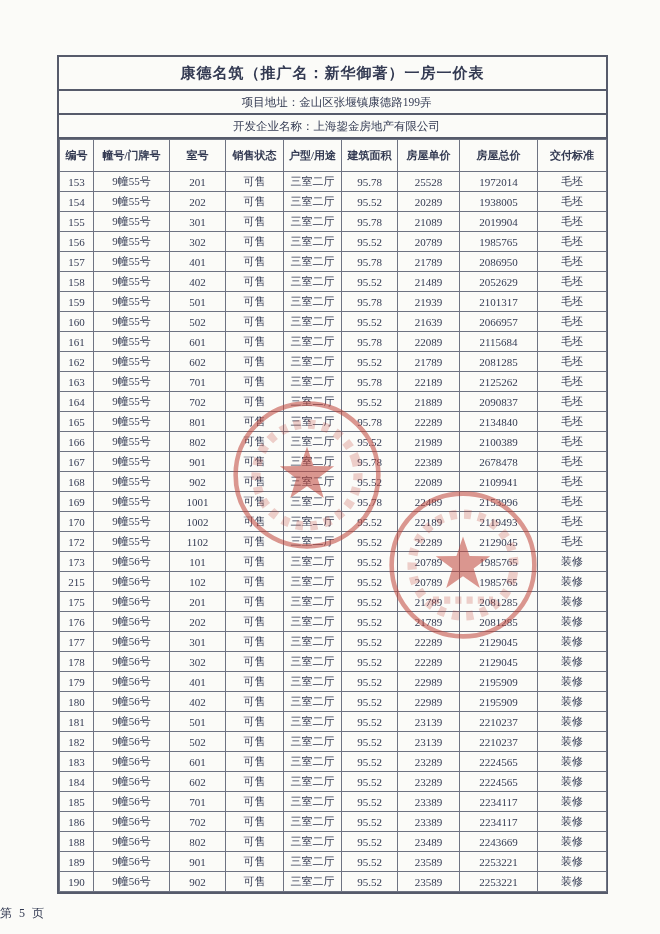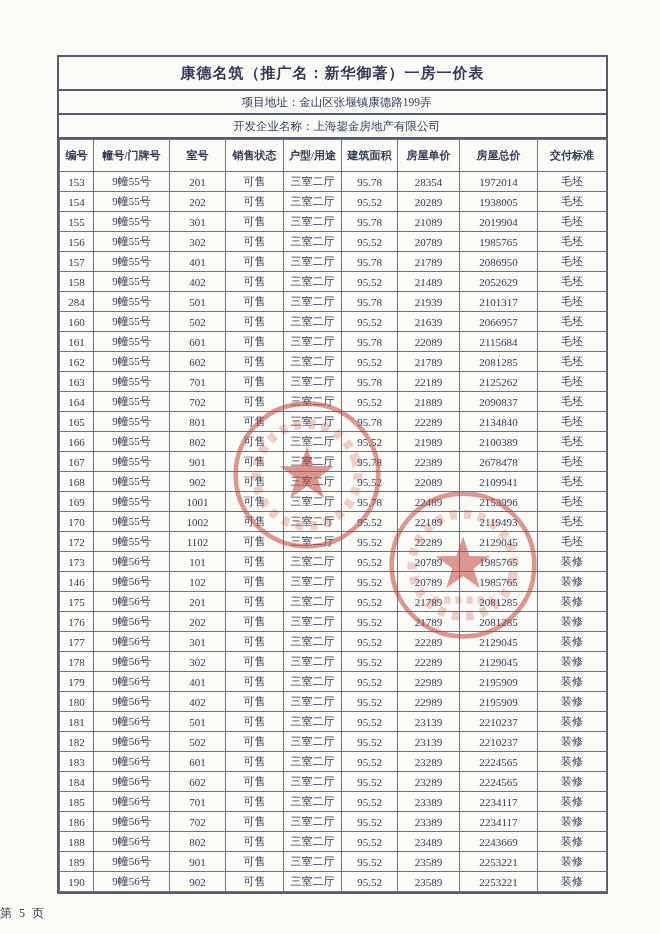--- a/index.html
+++ b/index.html
@@ -75,21 +75,21 @@
           </tr>
       </thead>
       <tbody>
           <tr>
             <td>153</td>
             <td>9幢55号</td>
             <td>201</td>
             <td>可售</td>
             <td>三室二厅</td>
             <td>95.78</td>
-            <td>28354</td>
+            <td>25528</td>
             <td>1972014</td>
             <td>毛坯</td>
           </tr>
           <tr>
             <td>154</td>
             <td>9幢55号</td>
             <td>202</td>
             <td>可售</td>
             <td>三室二厅</td>
             <td>95.52</td>
@@ -135,21 +135,21 @@
             <td>9幢55号</td>
             <td>402</td>
             <td>可售</td>
             <td>三室二厅</td>
             <td>95.52</td>
             <td>21489</td>
             <td>2052629</td>
             <td>毛坯</td>
           </tr>
           <tr>
-            <td>284</td>
+            <td>159</td>
             <td>9幢55号</td>
             <td>501</td>
             <td>可售</td>
             <td>三室二厅</td>
             <td>95.78</td>
             <td>21939</td>
             <td>2101317</td>
             <td>毛坯</td>
           </tr>
           <tr>
@@ -289,21 +289,21 @@
             <td>9幢56号</td>
             <td>101</td>
             <td>可售</td>
             <td>三室二厅</td>
             <td>95.52</td>
             <td>20789</td>
             <td>1985765</td>
             <td>装修</td>
           </tr>
           <tr>
-            <td>146</td>
+            <td>215</td>
             <td>9幢56号</td>
             <td>102</td>
             <td>可售</td>
             <td>三室二厅</td>
             <td>95.52</td>
             <td>20789</td>
             <td>1985765</td>
             <td>装修</td>
           </tr>
           <tr>

